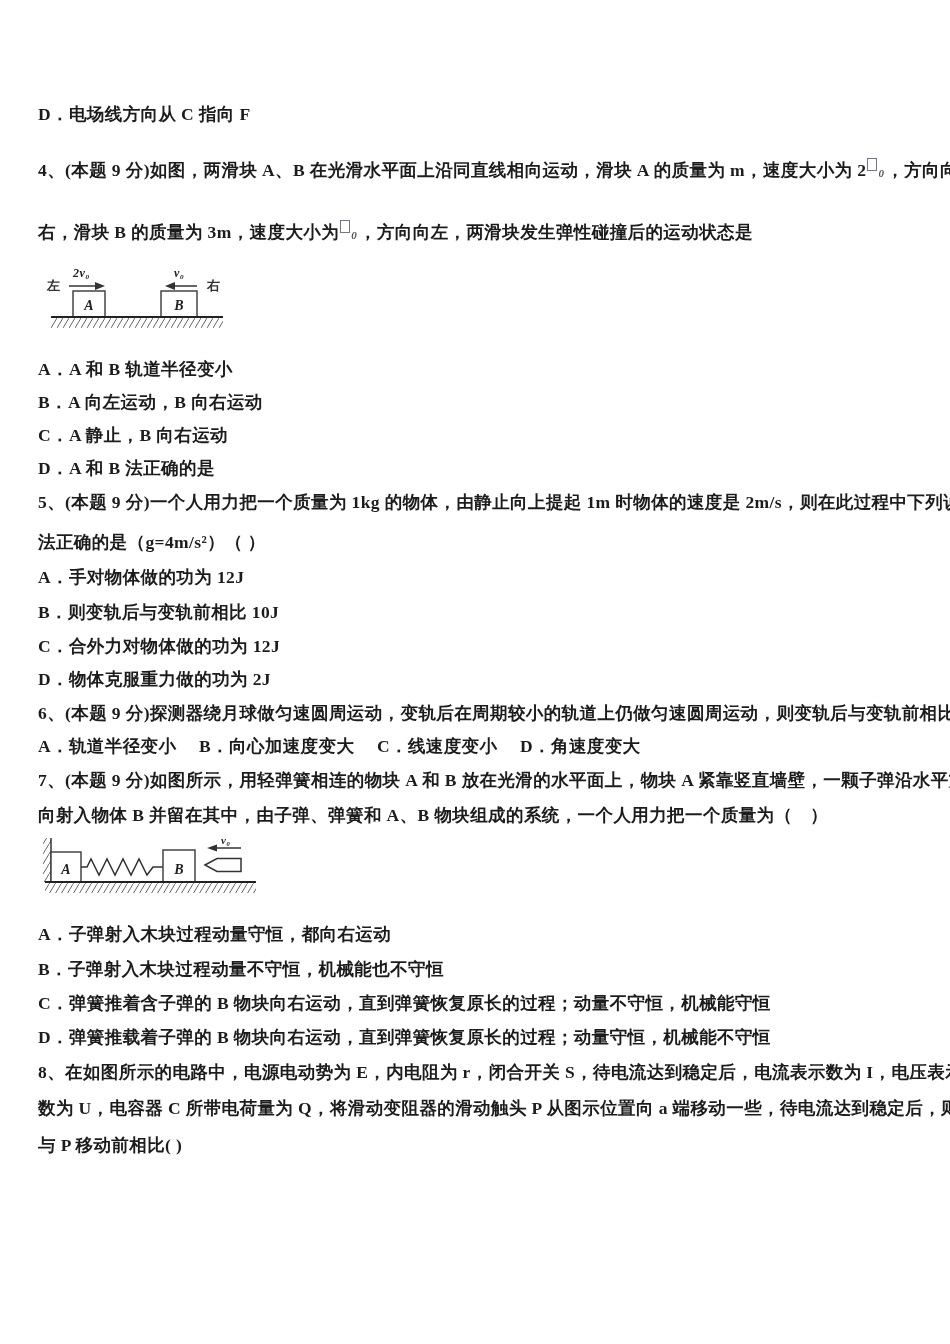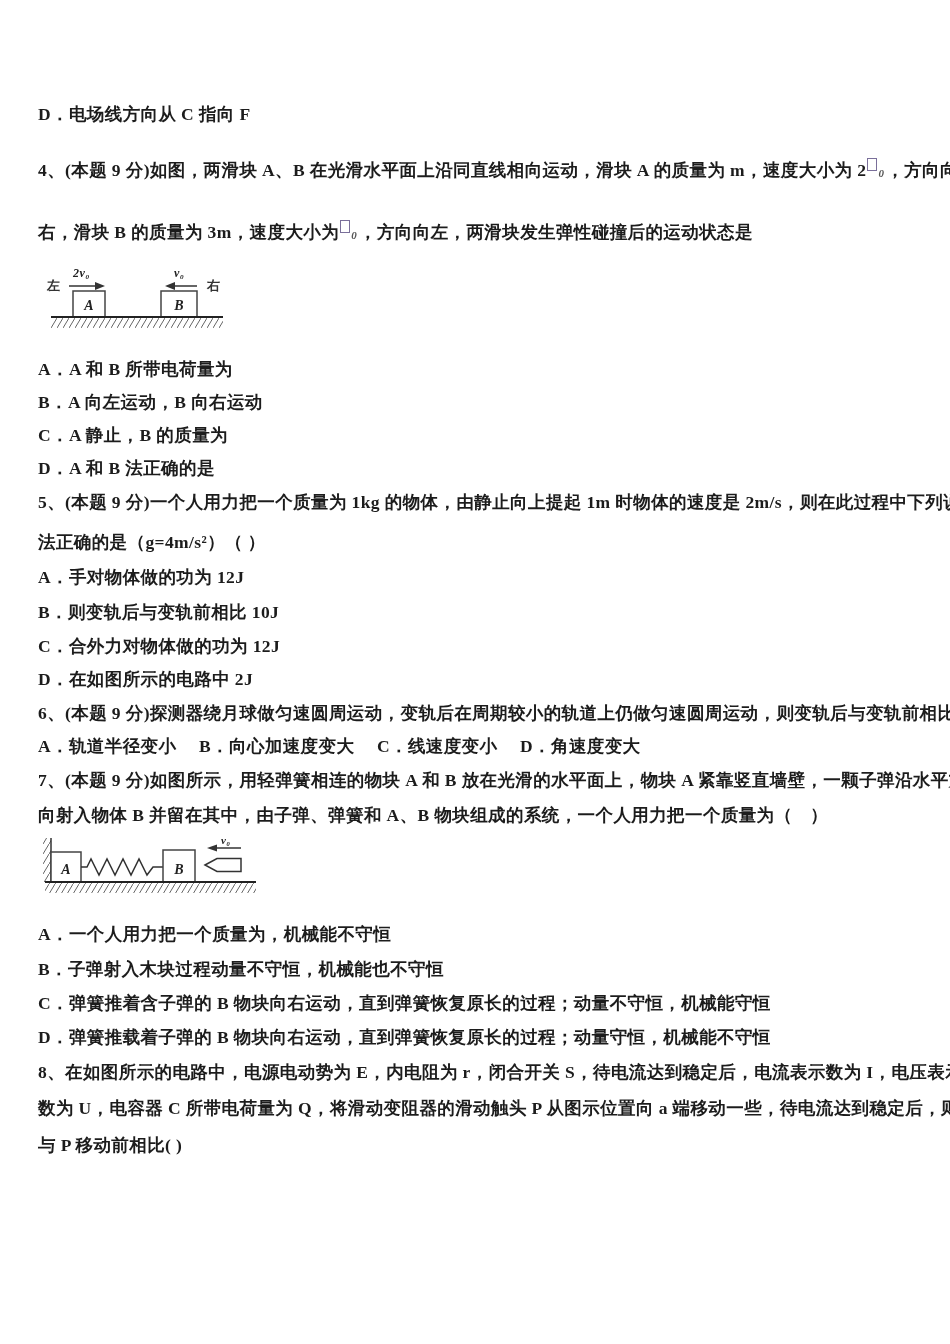--- a/index.html
+++ b/index.html
@@ -39,31 +39,31 @@
   <line x1="152" y1="28" x2="124" y2="28" stroke="#333" stroke-width="1.5"></line>
   <polygon points="120,28 130,24 130,32" fill="#333"></polygon>
   <text x="129" y="19" font-size="12" font-style="italic" fill="#222">v₀</text>
   <rect x="116" y="33" width="36" height="26" fill="#fff" stroke="#444" stroke-width="1.5"></rect>
   <text x="134" y="52" font-size="14" font-style="italic" text-anchor="middle" fill="#222">B</text>
   <text x="162" y="32" font-size="13" fill="#333">右</text>
   <line x1="6" y1="59" x2="178" y2="59" stroke="#222" stroke-width="2"></line>
   <rect x="6" y="60" width="172" height="10" fill="url(#hatch1)"></rect>
 </svg>
 
-<div class="line" style="top:358px">A．A 和 B 所带电荷量为</div>
+<div class="line" style="top:358px">A．A 和 B 轨道半径变小</div>
 <div class="line" style="top:391px">B．A 向左运动，B 向右运动</div>
-<div class="line" style="top:424px">C．A 静止，B 的质量为</div>
+<div class="line" style="top:424px">C．A 静止，B 向右运动</div>
 <div class="line" style="top:457px">D．A 和 B 法正确的是</div>
 
 <div class="line" style="top:491px">5、(本题 9 分)一个人用力把一个质量为 1kg 的物体，由静止向上提起 1m 时物体的速度是 2m/s，则在此过程中下列说</div>
 <div class="line" style="top:531px">法正确的是（g=4m/s²）（      ）</div>
 <div class="line" style="top:566px">A．手对物体做的功为 12J</div>
 <div class="line" style="top:601px">B．则变轨后与变轨前相比 10J</div>
 <div class="line" style="top:635px">C．合外力对物体做的功为 12J</div>
-<div class="line" style="top:668px">D．在如图所示的电路中 2J</div>
+<div class="line" style="top:668px">D．物体克服重力做的功为 2J</div>
 
 <div class="line" style="top:702px">6、(本题 9 分)探测器绕月球做匀速圆周运动，变轨后在周期较小的轨道上仍做匀速圆周运动，则变轨后与变轨前相比</div>
 <div class="line" style="top:735px">A．轨道半径变小　 B．向心加速度变大 　C．线速度变小 　D．角速度变大</div>
 
 <div class="line" style="top:769px">7、(本题 9 分)如图所示，用轻弹簧相连的物块 A 和 B 放在光滑的水平面上，物块 A 紧靠竖直墙壁，一颗子弹沿水平方</div>
 <div class="line" style="top:804px">向射入物体 B 并留在其中，由子弹、弹簧和 A、B 物块组成的系统，一个人用力把一个质量为（　）</div>
 
 <svg class="dg" style="left:43px;top:834px" width="215" height="64" viewBox="0 0 215 64">
   <defs>
     <pattern id="hatch2" width="6" height="10" patternUnits="userSpaceOnUse">
@@ -78,20 +78,20 @@
   <rect x="120" y="16" width="32" height="32" fill="#fff" stroke="#444" stroke-width="1.5"></rect>
   <text x="136" y="40" font-size="14" font-style="italic" text-anchor="middle" fill="#222">B</text>
   <path d="M162,31 L174,24.5 L198,24.5 L198,37.5 L174,37.5 Z" fill="#fff" stroke="#333" stroke-width="1.5"></path>
   <line x1="198" y1="14" x2="168" y2="14" stroke="#333" stroke-width="1.5"></line>
   <polygon points="164,14 174,10.5 174,17.5" fill="#333"></polygon>
   <text x="178" y="10" font-size="11" font-style="italic" fill="#222">v₀</text>
   <line x1="2" y1="48" x2="213" y2="48" stroke="#222" stroke-width="2"></line>
   <rect x="2" y="49" width="211" height="10" fill="url(#hatch2)"></rect>
 </svg>
 
-<div class="line" style="top:923px">A．一个人用力把一个质量为，机械能不守恒</div>
+<div class="line" style="top:923px">A．子弹射入木块过程动量守恒，都向右运动</div>
 <div class="line" style="top:958px">B．子弹射入木块过程动量不守恒，机械能也不守恒</div>
 <div class="line" style="top:992px">C．弹簧推着含子弹的 B 物块向右运动，直到弹簧恢复原长的过程；动量不守恒，机械能守恒</div>
 <div class="line" style="top:1026px">D．弹簧推载着子弹的 B 物块向右运动，直到弹簧恢复原长的过程；动量守恒，机械能不守恒</div>
 
 <div class="line" style="top:1061px">8、在如图所示的电路中，电源电动势为 E，内电阻为 r，闭合开关 S，待电流达到稳定后，电流表示数为 I，电压表示</div>
 <div class="line" style="top:1097px">数为 U，电容器 C 所带电荷量为 Q，将滑动变阻器的滑动触头 P 从图示位置向 a 端移动一些，待电流达到稳定后，则</div>
 <div class="line" style="top:1134px">与 P 移动前相比(      )</div>
 
 </body></html>

